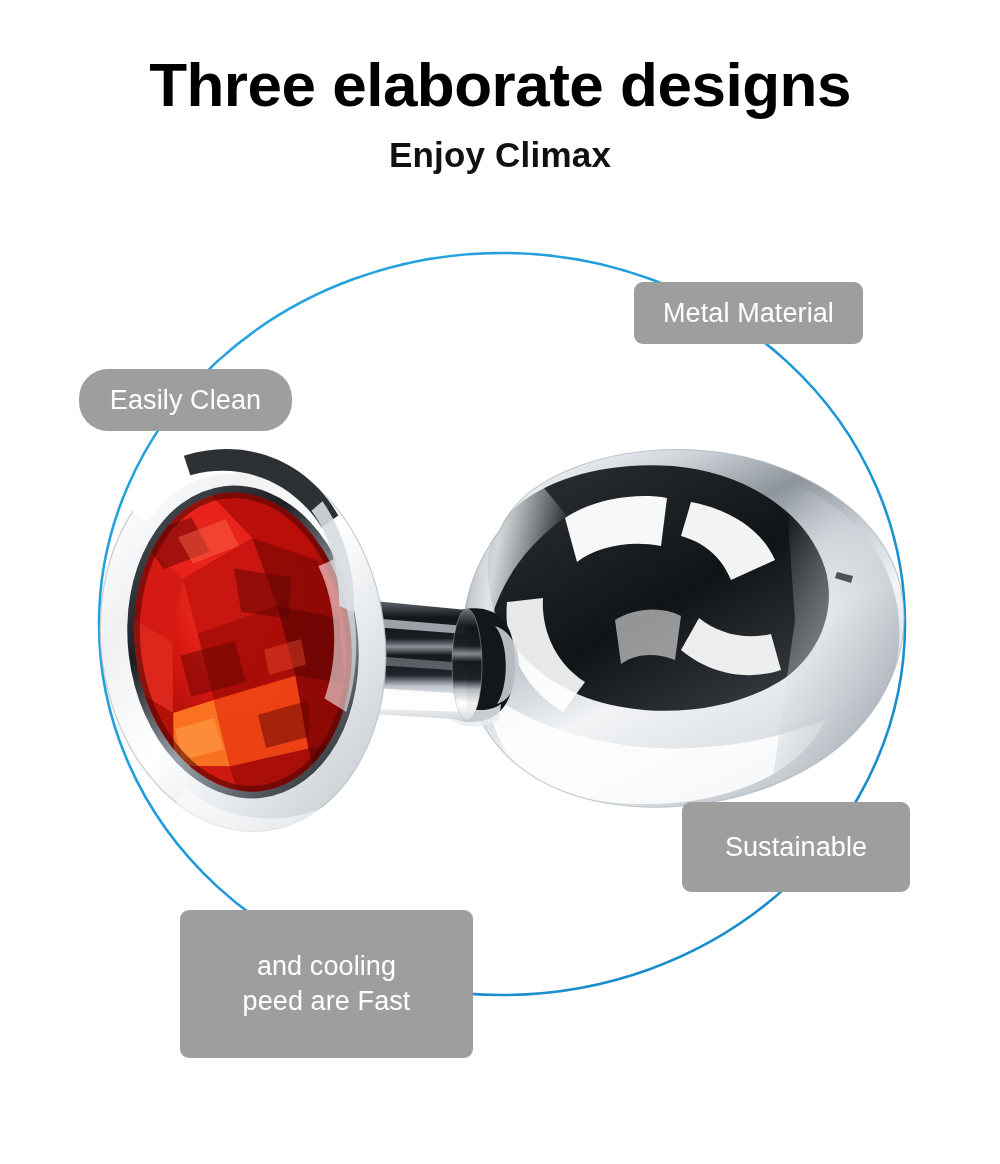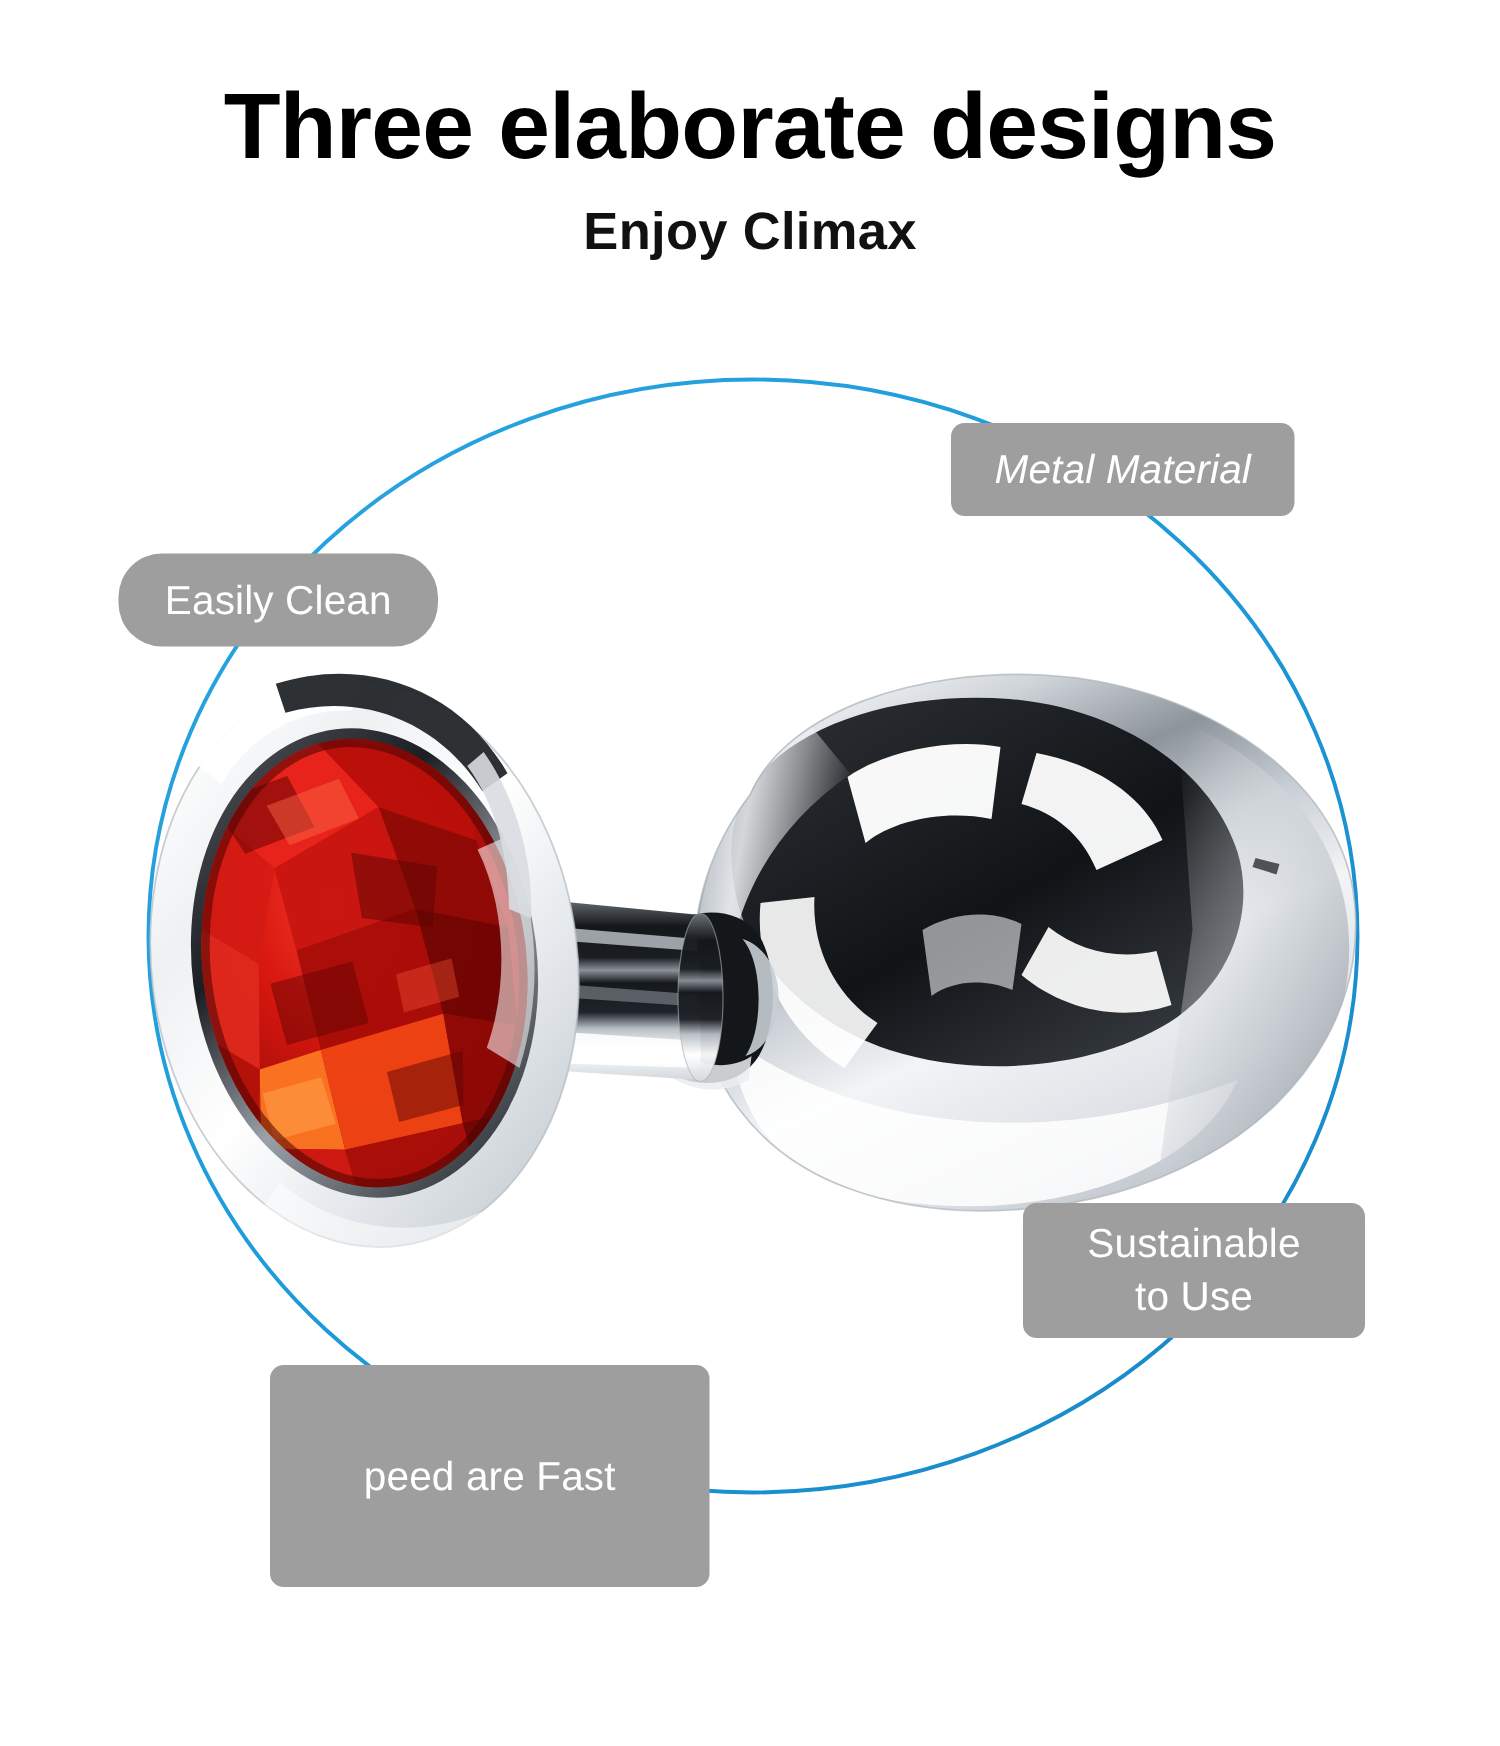--- a/index.html
+++ b/index.html
@@ -51,21 +51,21 @@
     color:#ffffff;
     border-radius:9px;
     display:flex; align-items:center; justify-content:center;
     text-align:center;
     font-size:27px; font-weight:normal; line-height:1.28;
     padding:6px 14px;
     letter-spacing:0.1px;
   }
   .label span { display:block; }
 
-  #label-metal      { left:634px; top:282px; width:229px; height:62px;font-style:italic; }
+  #label-metal      { left:634px; top:282px; width:229px; height:62px; }
   #label-clean      { left:79px;  top:369px; width:213px; height:62px;border-radius:29px; }
   #label-sustain    { left:682px; top:802px; width:228px; height:90px;justify-content:center; }
   #label-heat       { left:180px; top:910px; width:293px; height:148px; }
 </style>
 </head>
 <body>
 
 <div class="stage">
 
   <div class="title">Three elaborate designs</div>
@@ -287,23 +287,23 @@
     <span>Metal Material</span>
   </div>
 
   <div class="label" id="label-clean">
     <span>Easily Clean</span>
   </div>
 
   <div class="label" id="label-sustain">
     <div>
       <span>Sustainable</span>
-      <span>to Use</span>
     </div>
   </div>
 
   <div class="label" id="label-heat">
     <div>
+      <span>and cooling</span>
       <span>peed are Fast</span>
     </div>
   </div>
 
 </div>
 
 </body></html>

